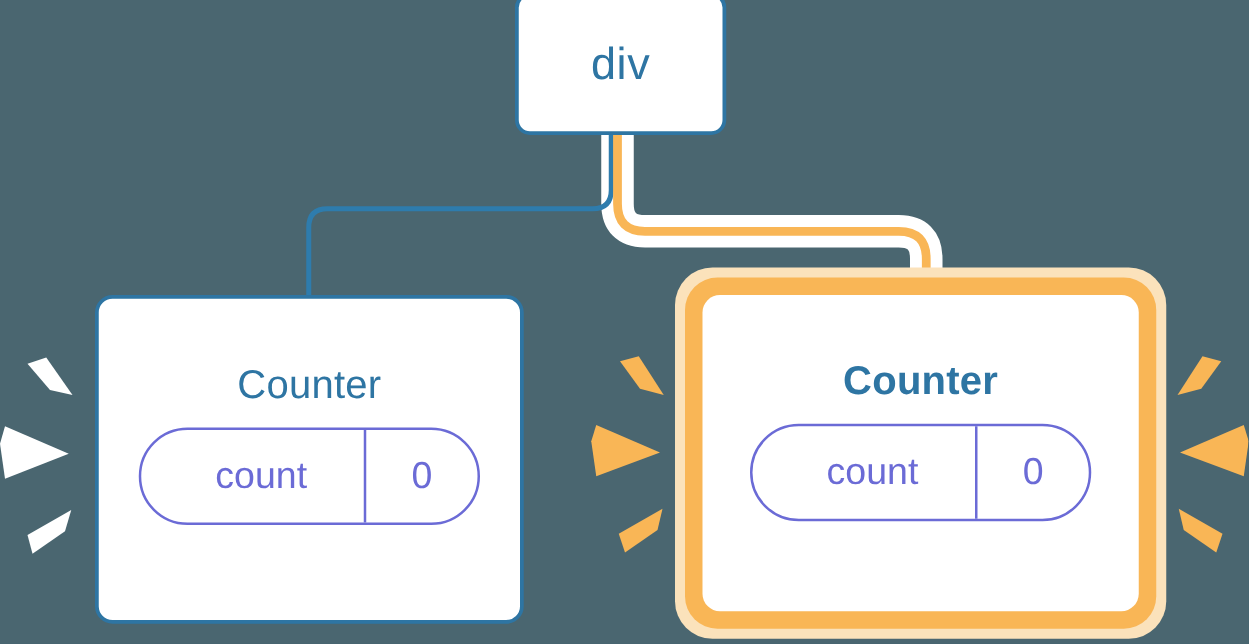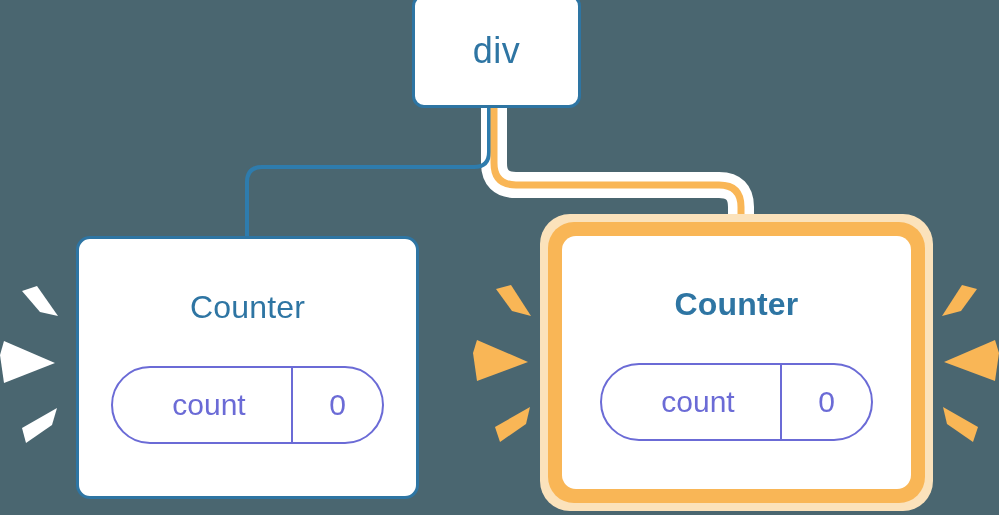--- a/index.html
+++ b/index.html
@@ -88,21 +88,21 @@
     font-size: 32px;
     color: #2e75a3;
     margin-top: 50px;
     letter-spacing: 0.2px;
   }
   .card-title.bold { font-weight: bold; }
 
   
   .capsule {
     position: relative;
-    margin-top: 40px;
+    margin-top: 16px;
     height: 78px;
     border: 2px solid #6b6bd6;
     border-radius: 39px;
     display: flex;
     align-items: stretch;
     box-sizing: border-box;
   }
   .capsule .cell {
     display: flex;
     align-items: center;

